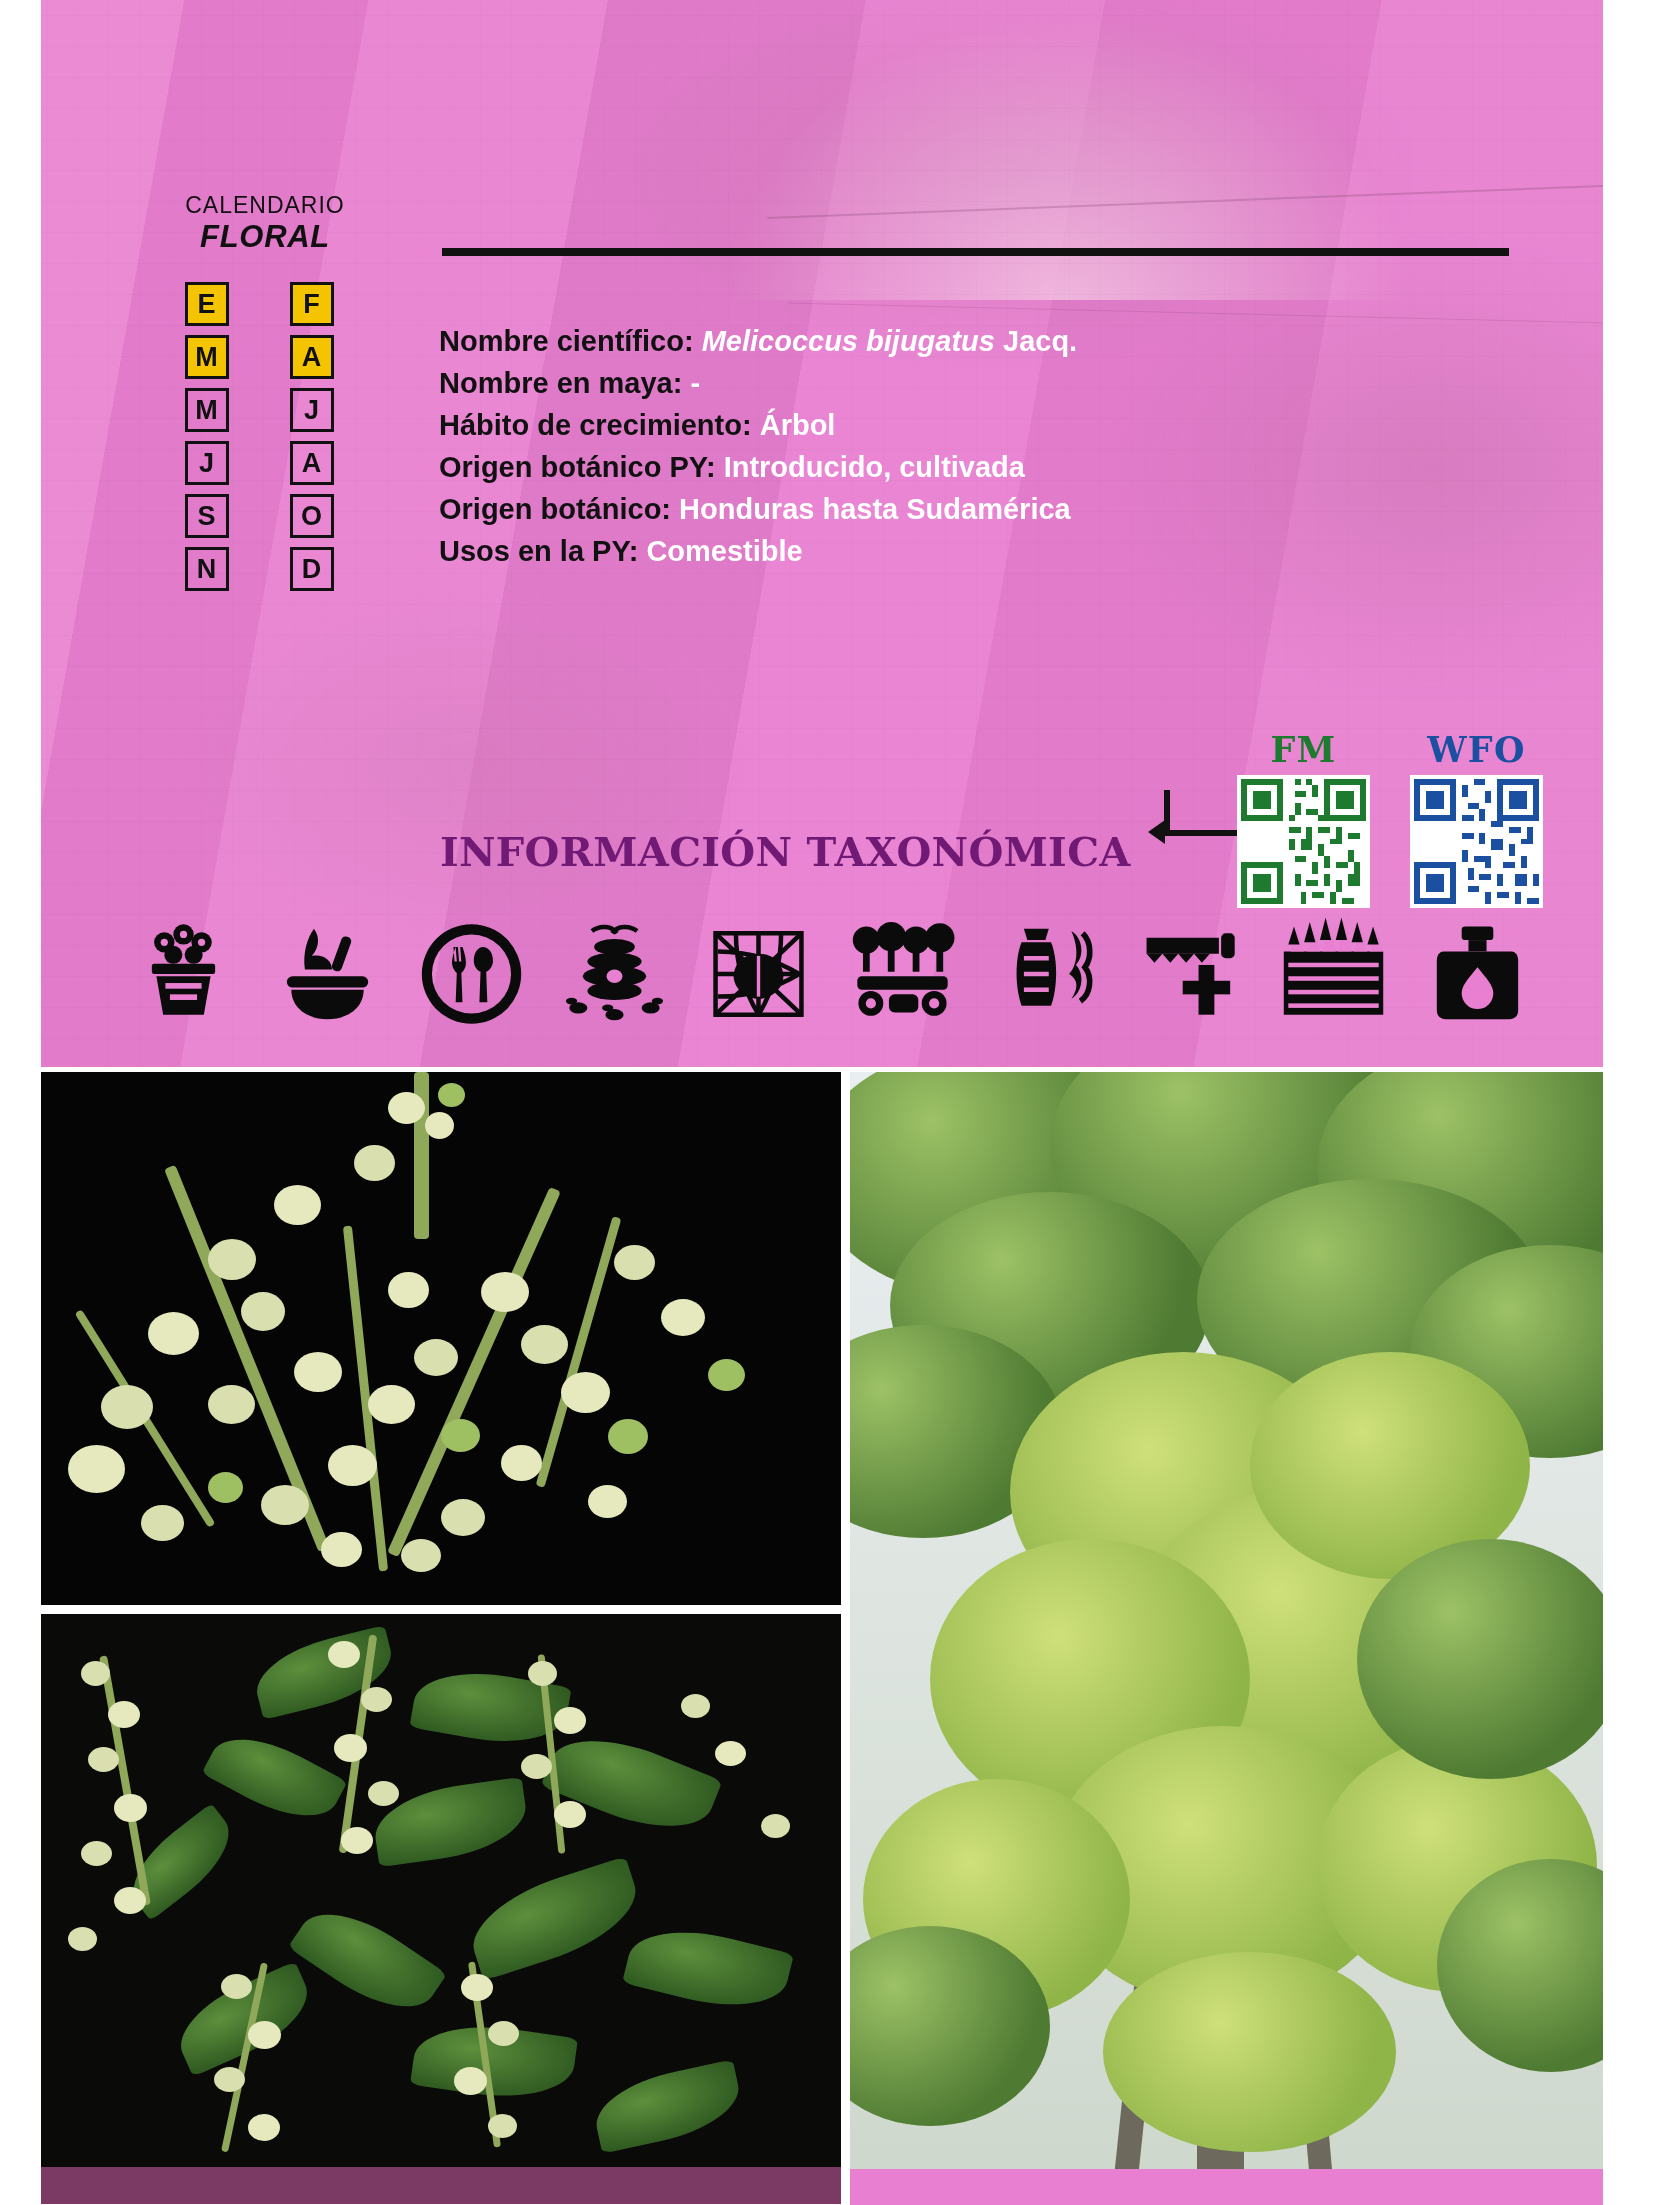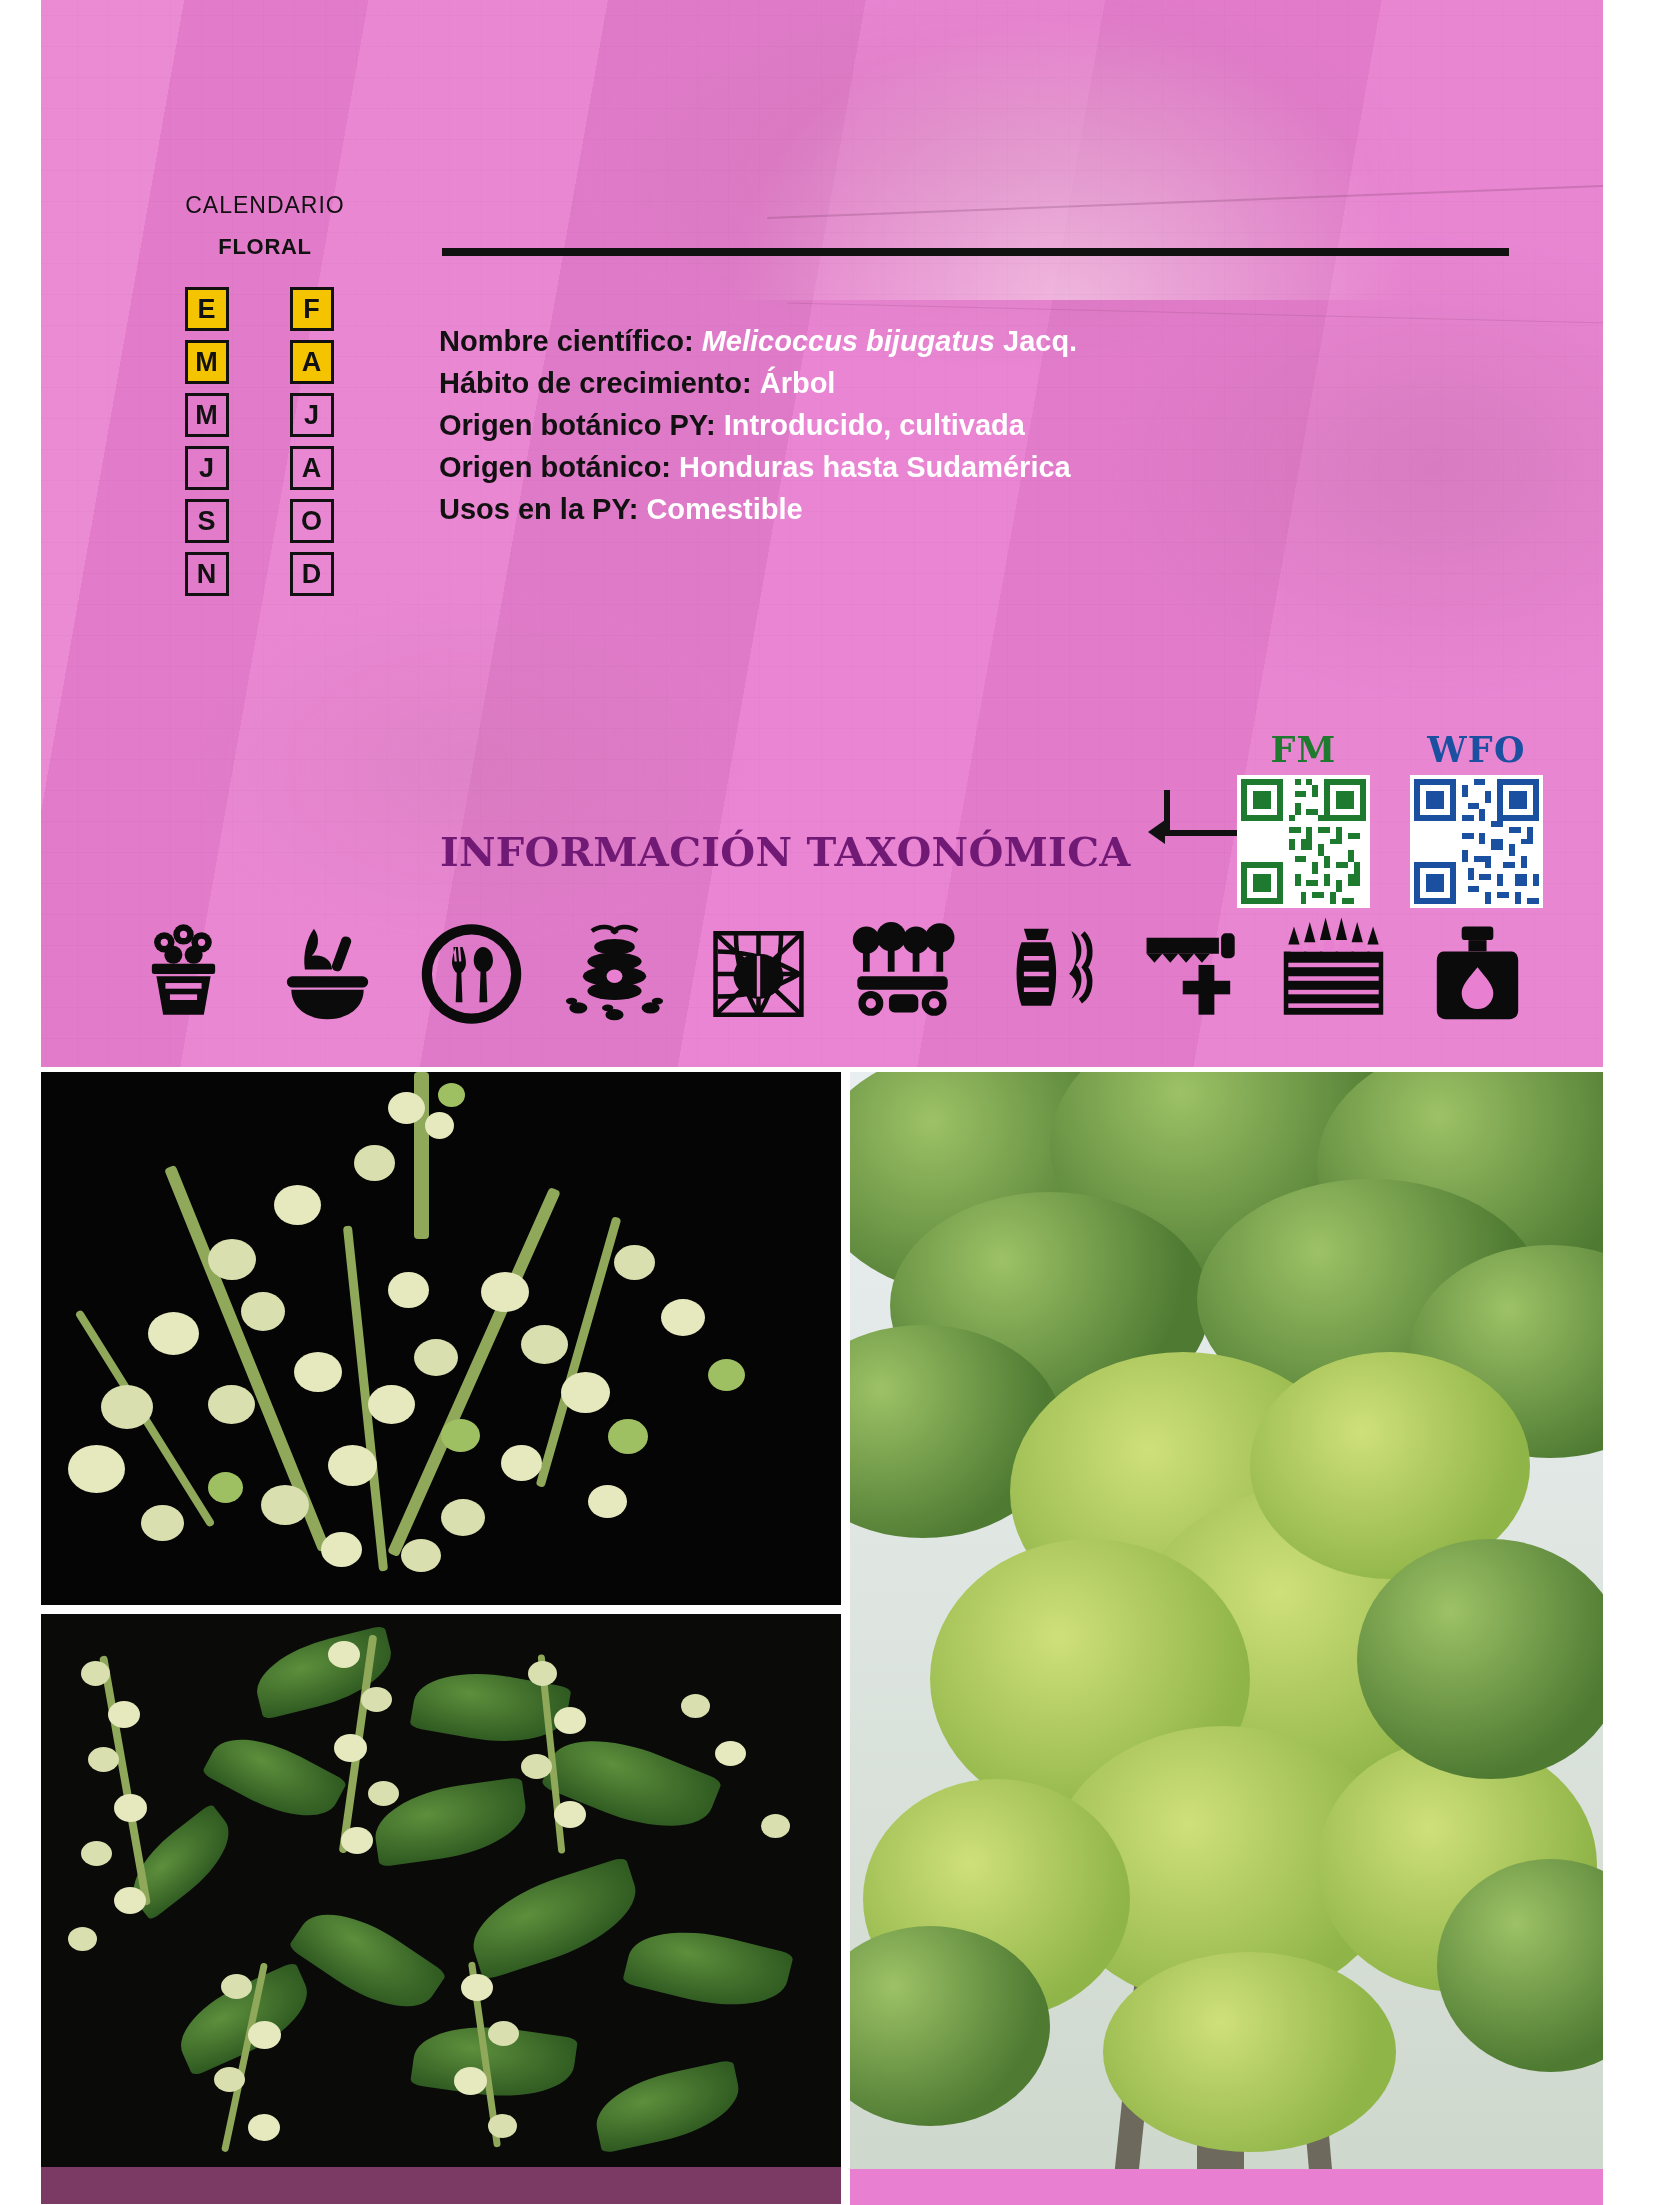--- a/index.html
+++ b/index.html
@@ -67,26 +67,27 @@
     width: 220px;
   }
   .cal-title-1 {
     font-size: 23px;
     font-weight: normal;
     letter-spacing: 1px;
     color: #111;
     text-align: center;
   }
   .cal-title-2 {
-    font-size: 22px;
+    font-size: 31px;
     font-weight: bold;
     letter-spacing: 0.7px;
     color: #111;
     text-align: center;
-    margin-top: 15px;
+    margin-top: 0;
+    font-style: italic;
   }
   .cal-grid {
     margin-top: 27px;
     display: grid;
     grid-template-columns: repeat(2, 56px);
     grid-auto-rows: 49px;
     column-gap: 49px;
     row-gap: 4px;
     justify-content: center;
   }
@@ -277,20 +278,24 @@
       </div>
     </div>
 
     <div class="fam-rule"></div>
 
     <div class="info">
       <div class="info-line">
         <span>Nombre científico:</span>
         <span class="val-it">Melicoccus bijugatus</span>
         <span class="val">Jacq.</span>
+      </div>
+      <div class="info-line">
+        <span>Nombre en maya:</span>
+        <span class="val">-</span>
       </div>
       <div class="info-line">
         <span>Hábito de crecimiento:</span>
         <span class="val">Árbol</span>
       </div>
       <div class="info-line">
         <span>Origen botánico PY:</span>
         <span class="val">Introducido, cultivada</span>
       </div>
       <div class="info-line">

